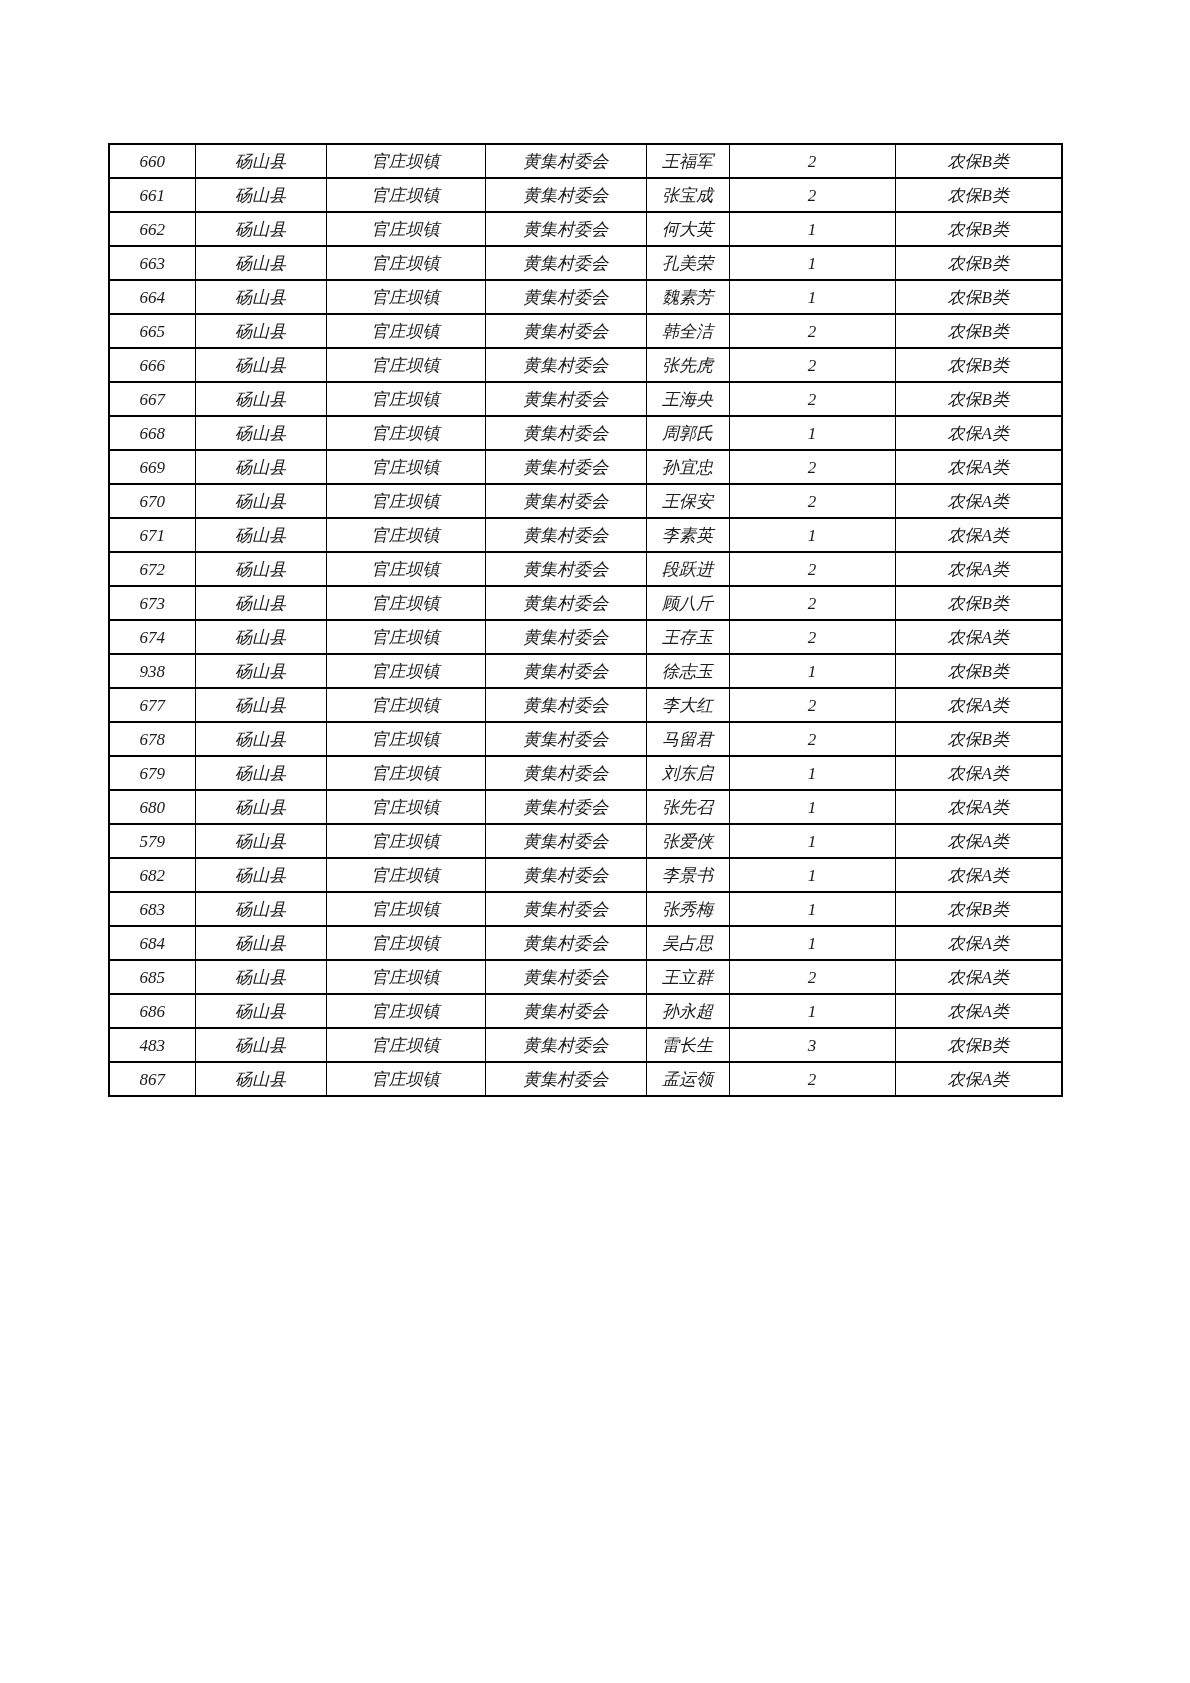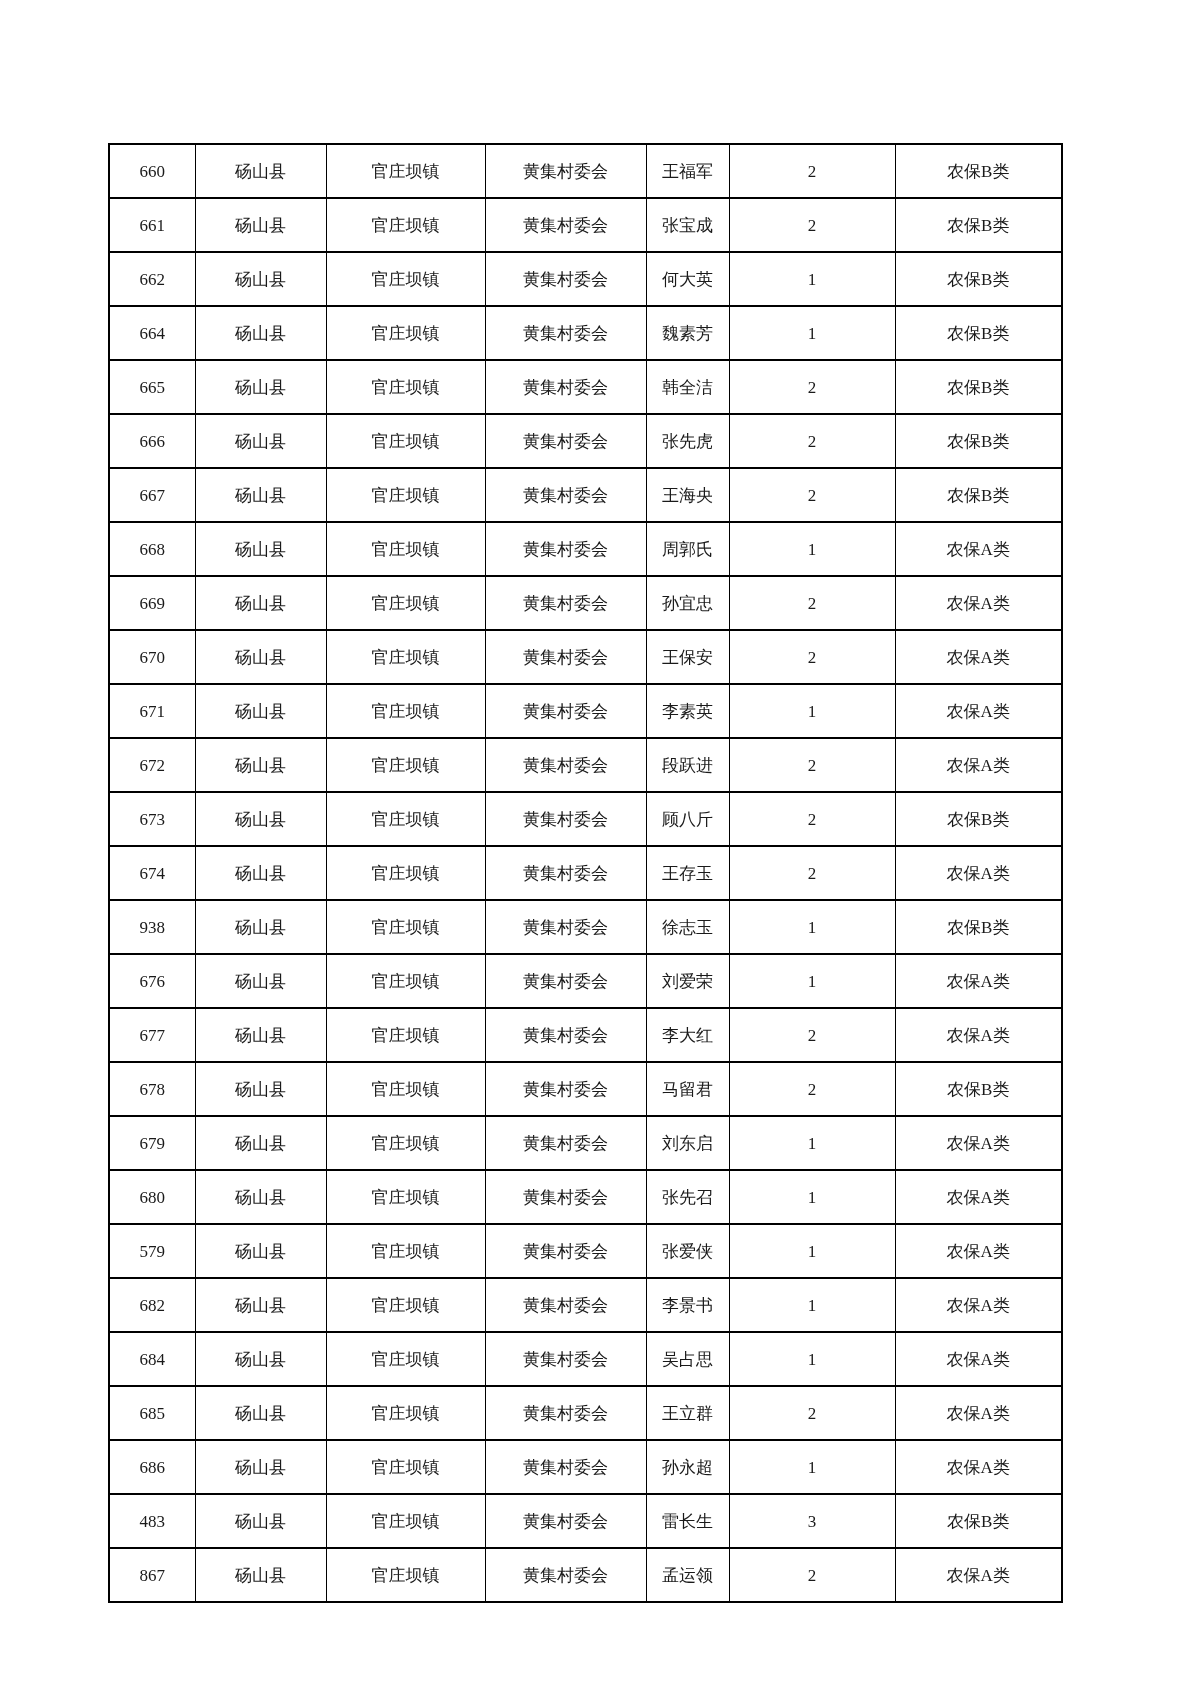--- a/index.html
+++ b/index.html
@@ -31,21 +31,22 @@
     border-bottom: 2px solid #000000;
     text-align: center;
     vertical-align: middle;
     font-size: 17px;
     line-height: 1;
     padding: 0;
     overflow: hidden;
     white-space: nowrap;
   }
   table.roster tr {
-    height: 54px;
+    height: 34px;
+    font-style: italic;
   }
   col.c-serial   { width: 86px;  }
   col.c-county   { width: 131px; }
   col.c-town     { width: 159px; }
   col.c-village  { width: 161px; }
   col.c-name     { width: 83px;  }
   col.c-count    { width: 166px; }
   col.c-category { width: 167px; }
 </style>
 </head>
@@ -84,20 +85,29 @@
         <tr>
           <td>662</td>
           <td>砀山县</td>
           <td>官庄坝镇</td>
           <td>黄集村委会</td>
           <td>何大英</td>
           <td>1</td>
           <td>农保B类</td>
         </tr>
         <tr>
+          <td>663</td>
+          <td>砀山县</td>
+          <td>官庄坝镇</td>
+          <td>黄集村委会</td>
+          <td>孔美荣</td>
+          <td>1</td>
+          <td>农保B类</td>
+        </tr>
+        <tr>
           <td>664</td>
           <td>砀山县</td>
           <td>官庄坝镇</td>
           <td>黄集村委会</td>
           <td>魏素芳</td>
           <td>1</td>
           <td>农保B类</td>
         </tr>
         <tr>
           <td>665</td>
@@ -192,29 +202,20 @@
         <tr>
           <td>938</td>
           <td>砀山县</td>
           <td>官庄坝镇</td>
           <td>黄集村委会</td>
           <td>徐志玉</td>
           <td>1</td>
           <td>农保B类</td>
         </tr>
         <tr>
-          <td>676</td>
-          <td>砀山县</td>
-          <td>官庄坝镇</td>
-          <td>黄集村委会</td>
-          <td>刘爱荣</td>
-          <td>1</td>
-          <td>农保A类</td>
-        </tr>
-        <tr>
           <td>677</td>
           <td>砀山县</td>
           <td>官庄坝镇</td>
           <td>黄集村委会</td>
           <td>李大红</td>
           <td>2</td>
           <td>农保A类</td>
         </tr>
         <tr>
           <td>678</td>
@@ -253,20 +254,29 @@
           <td>农保A类</td>
         </tr>
         <tr>
           <td>682</td>
           <td>砀山县</td>
           <td>官庄坝镇</td>
           <td>黄集村委会</td>
           <td>李景书</td>
           <td>1</td>
           <td>农保A类</td>
+        </tr>
+        <tr>
+          <td>683</td>
+          <td>砀山县</td>
+          <td>官庄坝镇</td>
+          <td>黄集村委会</td>
+          <td>张秀梅</td>
+          <td>1</td>
+          <td>农保B类</td>
         </tr>
         <tr>
           <td>684</td>
           <td>砀山县</td>
           <td>官庄坝镇</td>
           <td>黄集村委会</td>
           <td>吴占思</td>
           <td>1</td>
           <td>农保A类</td>
         </tr>

